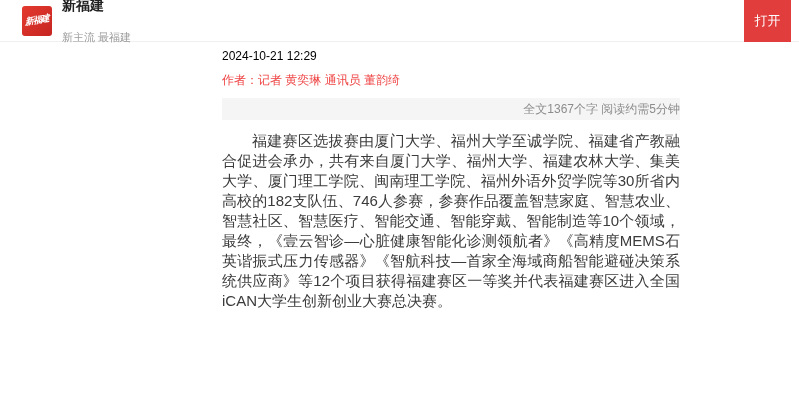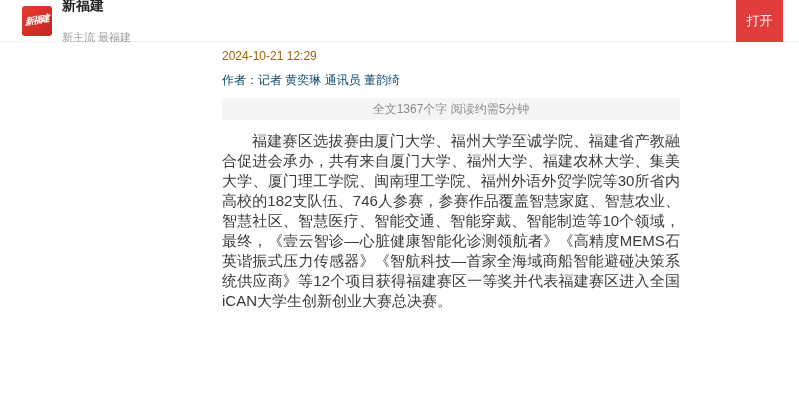--- a/index.html
+++ b/index.html
@@ -54,21 +54,21 @@
     color: #222222;
   }
   .brand-tagline {
     font-size: 11px;
     color: #9b9b9b;
     margin-top: 20px;
   }
   .open-btn {
     position: absolute;
     top: 0;
-    right: 16px;
+    right: 8px;
     width: 47px;
     height: 42px;
     background: #e23d3d;
     color: #ffffff;
     font-size: 13px;
     border: none;
     display: flex;
     align-items: center;
     justify-content: center;
     cursor: pointer;
@@ -83,36 +83,36 @@
   .article-title {
     margin: 9px 0 0 0;
     font-size: 19px;
     line-height: 30px;
     font-weight: 700;
     color: #1f1f1f;
   }
   .article-date {
     margin-top: 7px;
     font-size: 12px;
-    color: #a16207;
+    color: #000000;
   }
   .article-author {
     margin-top: 9px;
     font-size: 12px;
-    color: #0c4a6e;
+    color: #ef4444;
   }
   .meta-bar {
     margin-top: 9px;
     background: #f5f5f5;
     color: #8c8c8c;
     font-size: 12px;
     height: 22px;
     display: flex;
     align-items: center;
-    justify-content: center;
+    justify-content: flex-end;
   }
   .article-body {
     margin-top: 11px;
     font-size: 15px;
     line-height: 20px;
     color: #3b3b3b;
   }
   .article-body p {
     margin: 0;
     text-indent: 2em;

